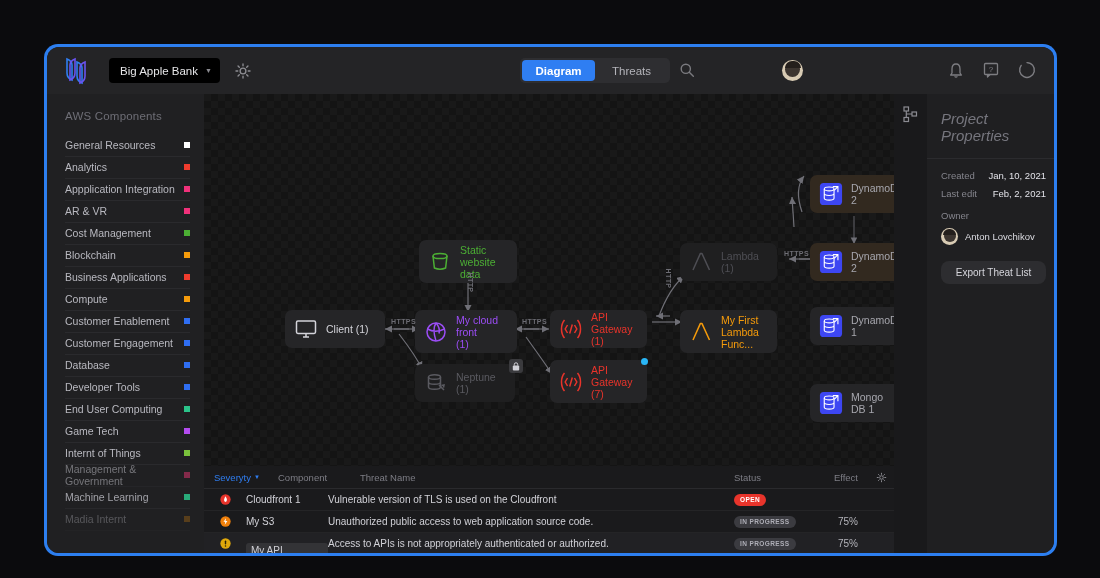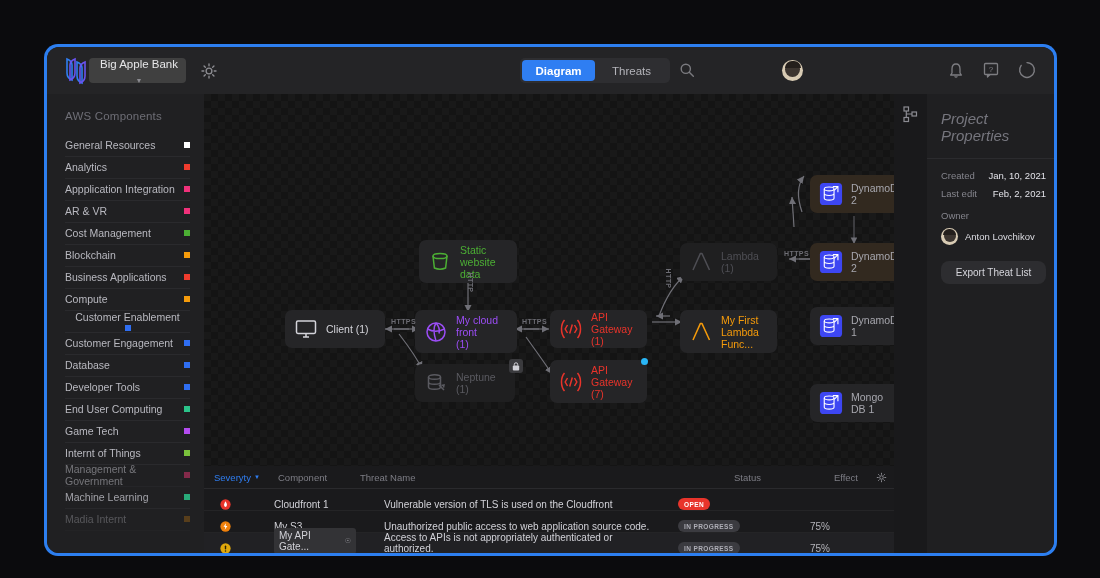--- a/index.html
+++ b/index.html
@@ -29,25 +29,25 @@
 
   
   #header {
     position: absolute; left: 0; top: 0;
     width: 100%; height: 47px;
     background: #242426;
     display: flex; align-items: center;
   }
   #logo { margin-left: 16px; width: 26px; height: 30px; }
   .proj-select {
-    margin-left: 0; height: 25px; min-width: 92px;
-    background: #404040; border-radius: 4px;
+    margin-left: 20px; height: 25px; min-width: 92px;
+    background: #000000; border-radius: 4px;
     display: flex; align-items: center; gap: 7px;
     padding: 0 8px 0 11px;
-    font-size: 11.5px; color: #e6e6e8; flex-direction: column;
+    font-size: 11.5px; color: #e6e6e8;
   }
   .proj-caret { font-size: 7px; color: #8a8a90; }
   .gear-hdr { margin-left: 14px; width: 18px; height: 18px; opacity: .75; }
 
   .seg {
     position: absolute; left: 473px; top: 11px;
     width: 150px; height: 25px;
     background: #2e2e31; border-radius: 5px;
     display: flex; padding: 2px;
   }
@@ -132,24 +132,23 @@
     position: absolute; left: 157px; top: 419px;
     width: 690px; height: 93px;
     background: #1a1a1c;
   }
   .t-head {
     height: 23px; display: flex; align-items: center;
     font-size: 9.5px; color: #7d7d85;
     border-bottom: 1px solid #2a2a2d;
   }
   .t-row {
-    height: 22px; display: flex; align-items: flex-end;
+    height: 22px; display: flex; align-items: center;
     font-size: 10px; color: #d2d2d8;
     border-bottom: 1px solid #242426;
-    gap: 28px;
   }
   .t-row.sel { background: #212124; }
   .c-sev { width: 42px; display: flex; justify-content: center; }
   .c-comp { width: 82px; }
   .c-name { flex: 1; }
   .c-status { width: 76px; }
   .c-eff { width: 58px; text-align: right; padding-right: 10px; }
   .c-gear { width: 26px; display: flex; justify-content: center; }
   .pill {
     display: inline-block; border-radius: 8px;
@@ -279,21 +278,21 @@
             <span class="dot" style="background: rgb(245, 155, 11);"></span>
           </div>
           <div class="side-item" style="opacity: 1;">
             <span>Business Applications</span>
             <span class="dot" style="background: rgb(240, 60, 46);"></span>
           </div>
           <div class="side-item" style="opacity: 1;">
             <span>Compute</span>
             <span class="dot" style="background: rgb(245, 155, 11);"></span>
           </div>
-          <div class="side-item" style="opacity: 1; flex-direction: column;">
+          <div class="side-item" style="opacity: 1;">
             <span>Customer Enablement</span>
             <span class="dot" style="background: rgb(47, 110, 242);"></span>
           </div>
           <div class="side-item" style="opacity: 1;">
             <span>Customer Engagement</span>
             <span class="dot" style="background: rgb(47, 110, 242);"></span>
           </div>
           <div class="side-item" style="opacity: 1;">
             <span>Database</span>
             <span class="dot" style="background: rgb(47, 110, 242);"></span>

